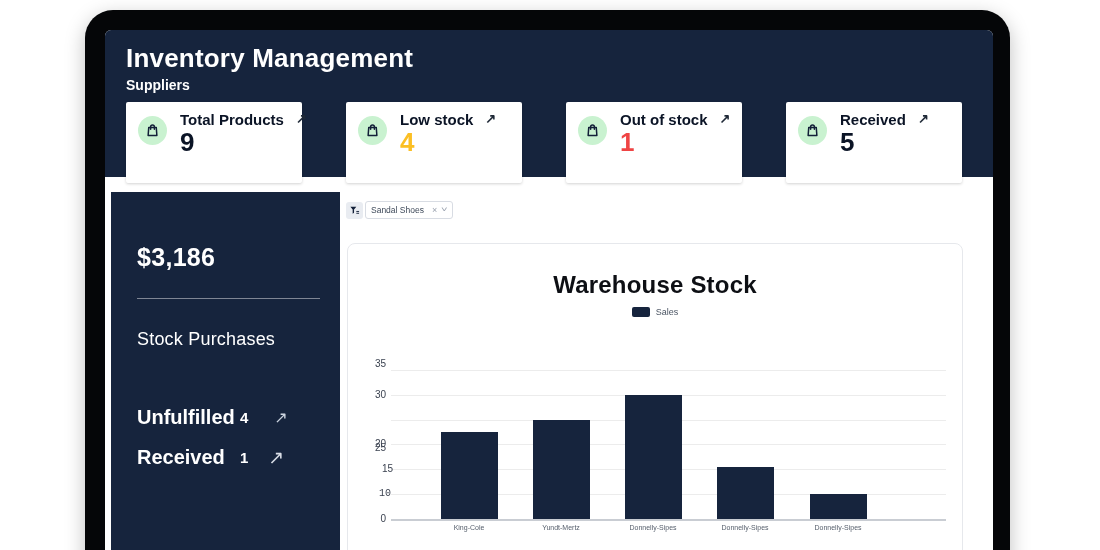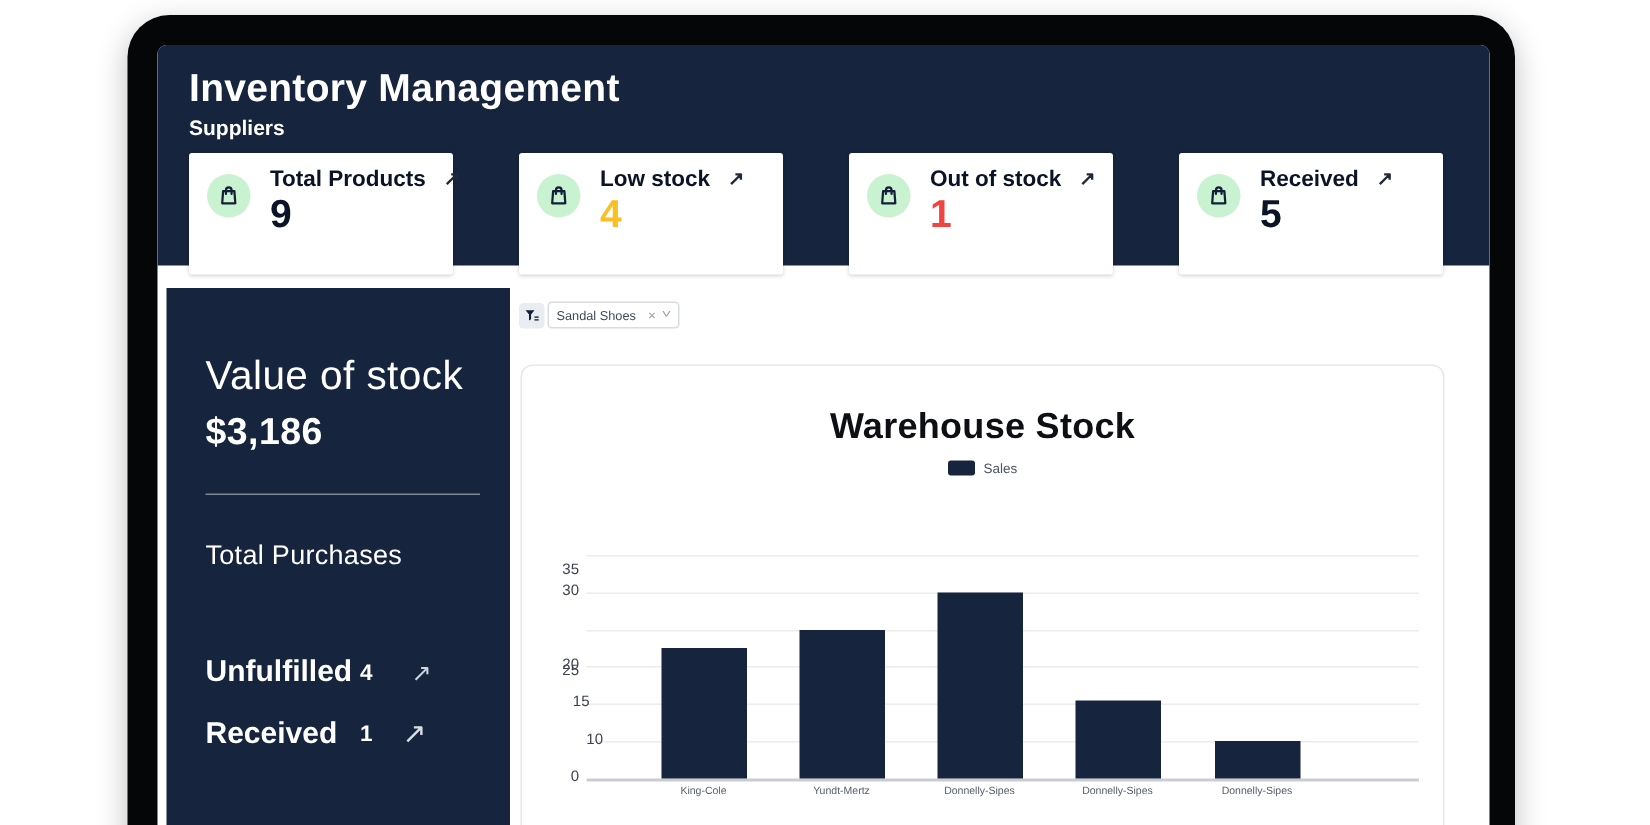--- a/index.html
+++ b/index.html
@@ -186,24 +186,23 @@
               <div class="stat-value" style="color: rgb(11, 20, 38);">5</div>
             </div>
           </div>
 
         </div>
       </header>
 
       <div class="content">
 
         <aside class="side-panel">
-          <div class="value-label">Value of stock</div>
           <div class="value-amount">$3,186</div>
           <hr class="panel-divider">
-          <div class="purchases-title">Total Purchases</div>
+          <div class="purchases-title">Stock Purchases</div>
 
           <div class="purchase-row first">
             <span class="purchase-label">Unfulfilled</span>
             <span class="purchase-value">4</span>
             <span class="purchase-arrow">↗</span>
           </div>
 
           <div class="purchase-row second">
             <span class="purchase-label">Received</span>
             <span class="purchase-value">1</span>
@@ -227,31 +226,31 @@
         </div>
 
         <section class="chart-card">
           <div class="chart-title">Warehouse Stock</div>
           <div class="chart-legend">
             <span class="legend-swatch" style="background: rgb(22, 36, 61);"></span>
             <span class="legend-label">Sales</span>
           </div>
           <div class="plot" id="plot">
               <div class="gridline" style="left: 43px; width: 555px; top: 126px;"></div>
-              <div class="y-tick" style="left: 8px; top: 137px;">35</div>
+              <div class="y-tick" style="left: 8px; top: 120px;">35</div>
               <div class="gridline" style="left: 43px; width: 555px; top: 150.8px;"></div>
               <div class="y-tick" style="left: 8px; top: 150.8px;">30</div>
               <div class="gridline" style="left: 43px; width: 555px; top: 175.6px;"></div>
               <div class="y-tick" style="left: 8px; top: 175.6px; margin-top: 28px;">25</div>
               <div class="gridline" style="left: 43px; width: 555px; top: 200.4px;"></div>
               <div class="y-tick" style="left: 8px; top: 200.4px;">20</div>
               <div class="gridline" style="left: 43px; width: 555px; top: 225.2px;"></div>
               <div class="y-tick" style="left: 15px; top: 225.2px;">15</div>
               <div class="gridline" style="left: 43px; width: 555px; top: 250px;"></div>
-              <div class="y-tick" style="left: 24px; top: 250px;">10</div>
+              <div class="y-tick" style="left: 13px; top: 250px; font-family: Liberation Mono, monospace;">10</div>
               <div class="gridline baseline" style="left: 43px; width: 555px; top: 274.8px;"></div>
               <div class="y-tick" style="left: 8px; top: 274.8px;">0</div>
               <div class="bar" style="left: 92.5px; top: 188px; width: 57px; height: 86.8px; background: rgb(22, 36, 61);"></div>
               <div class="x-label" style="left: 121px; top: 279.8px;">King-Cole</div>
               <div class="bar" style="left: 184.5px; top: 175.6px; width: 57px; height: 99.2px; background: rgb(22, 36, 61);"></div>
               <div class="x-label" style="left: 213px; top: 279.8px;">Yundt-Mertz</div>
               <div class="bar" style="left: 276.5px; top: 150.8px; width: 57px; height: 124px; background: rgb(22, 36, 61);"></div>
               <div class="x-label" style="left: 305px; top: 279.8px;">Donnelly-Sipes</div>
               <div class="bar" style="left: 368.5px; top: 222.72px; width: 57px; height: 52.08px; background: rgb(22, 36, 61);"></div>
               <div class="x-label" style="left: 397px; top: 279.8px;">Donnelly-Sipes</div>

